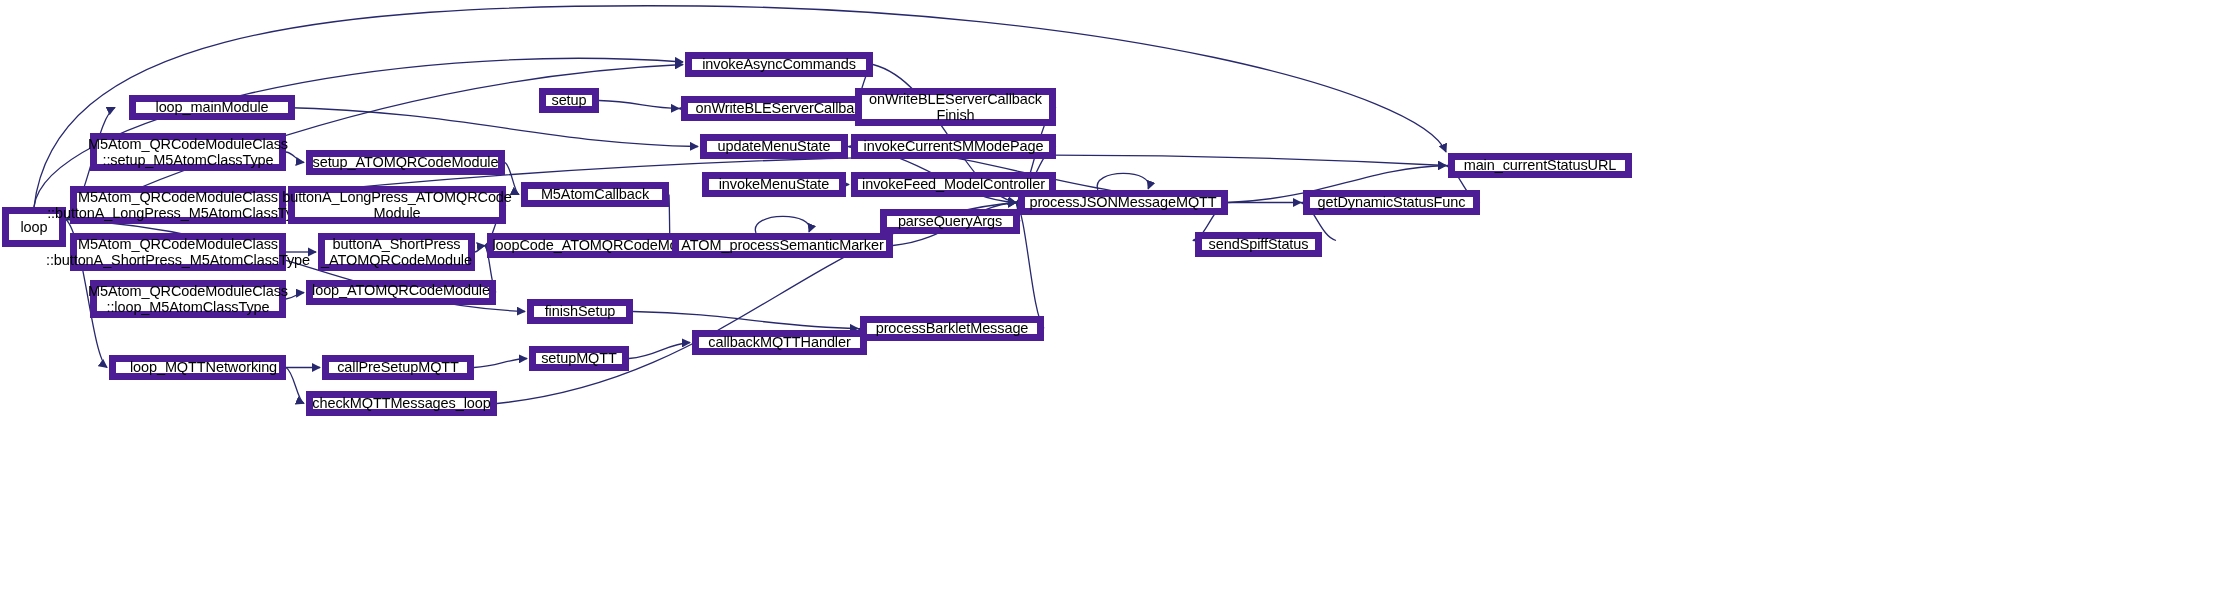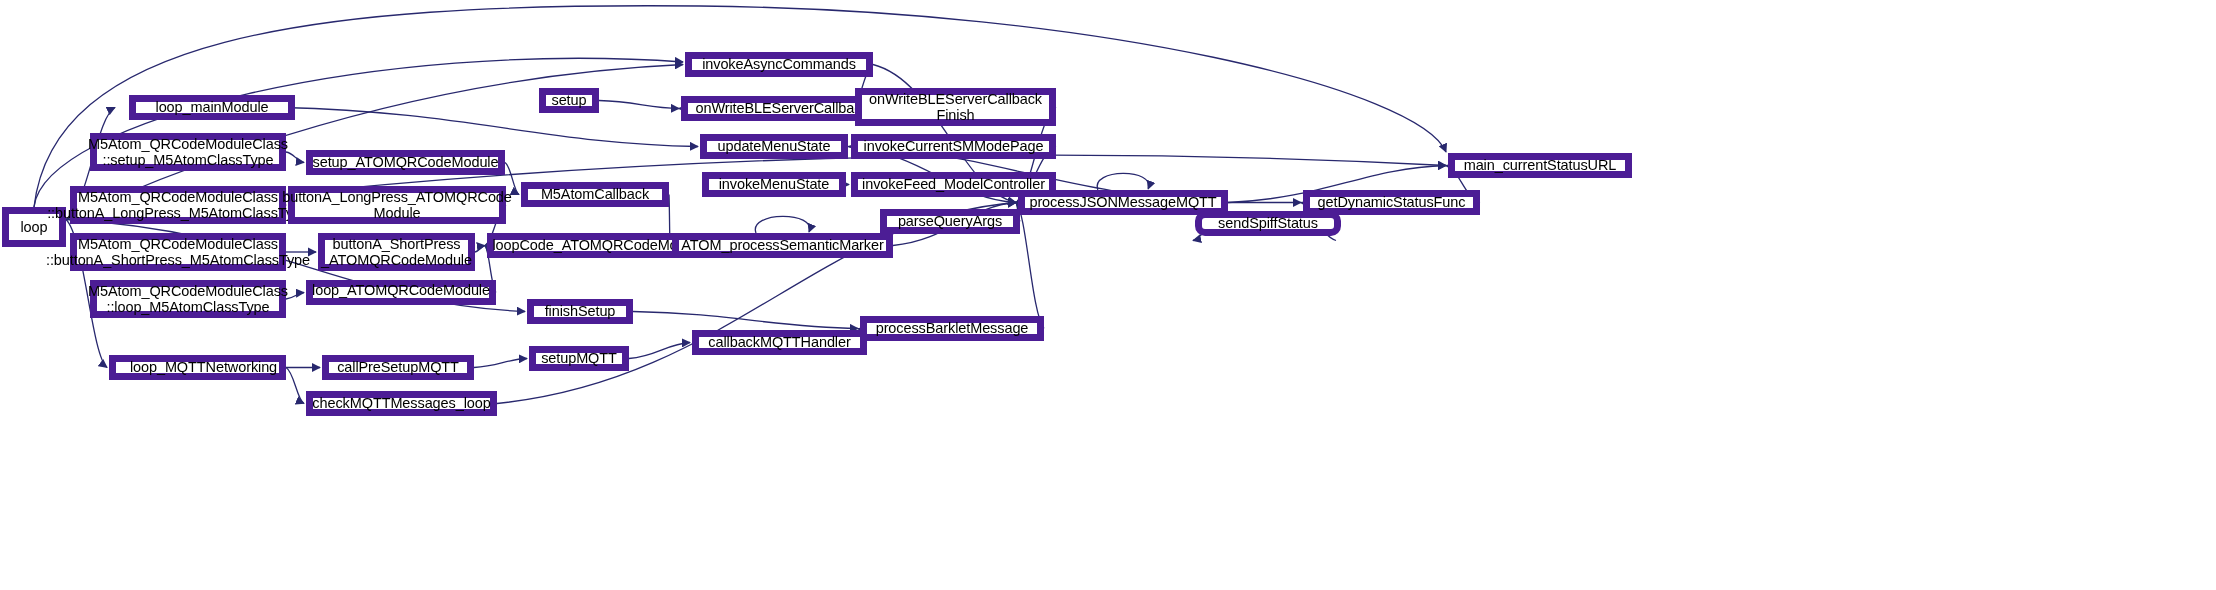--- a/index.html
+++ b/index.html
@@ -135,17 +135,17 @@
       <div class="node" style="left: 702px; top: 172px; width: 144px; height: 25px;"><span class="node-label">invokeMenuState</span></div>
       <div class="node" style="left: 672px; top: 233px; width: 221px; height: 25px;"><span class="node-label">ATOM_processSemanticMarker</span></div>
       <div class="node" style="left: 692px; top: 330px; width: 175px; height: 25px;"><span class="node-label">callbackMQTTHandler</span></div>
       <div class="node" style="left: 855px; top: 88px; width: 201px; height: 38px;"><span class="node-label">onWriteBLEServerCallback
 Finish</span></div>
       <div class="node" style="left: 851px; top: 134px; width: 205px; height: 25px;"><span class="node-label">invokeCurrentSMModePage</span></div>
       <div class="node" style="left: 851px; top: 172px; width: 205px; height: 25px;"><span class="node-label">invokeFeed_ModelController</span></div>
       <div class="node" style="left: 880px; top: 209px; width: 140px; height: 25px;"><span class="node-label">parseQueryArgs</span></div>
       <div class="node" style="left: 860px; top: 316px; width: 184px; height: 25px;"><span class="node-label">processBarkletMessage</span></div>
       <div class="node" style="left: 1018px; top: 190px; width: 210px; height: 25px;"><span class="node-label">processJSONMessageMQTT</span></div>
-      <div class="node" style="left: 1195px; top: 211px; width: 146px; height: 25px; border-radius: 10px;"><span class="node-label">sendSpiffStatus</span></div>
+      <div class="node" style="left: 1195px; top: 232px; width: 127px; height: 25px;"><span class="node-label">sendSpiffStatus</span></div>
       <div class="node" style="left: 1303px; top: 190px; width: 177px; height: 25px;"><span class="node-label">getDynamicStatusFunc</span></div>
       <div class="node" style="left: 1448px; top: 153px; width: 184px; height: 25px;"><span class="node-label">main_currentStatusURL</span></div>
     </div>
 </div>
 
 </body></html>

